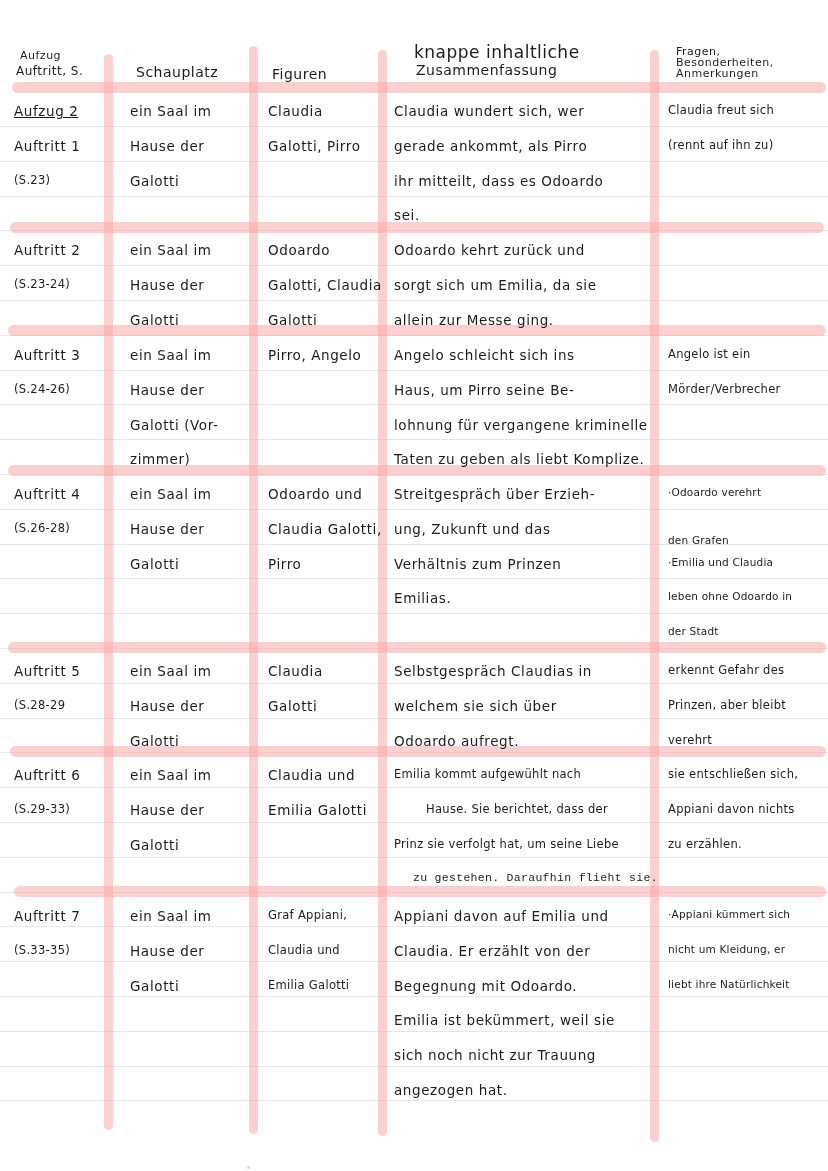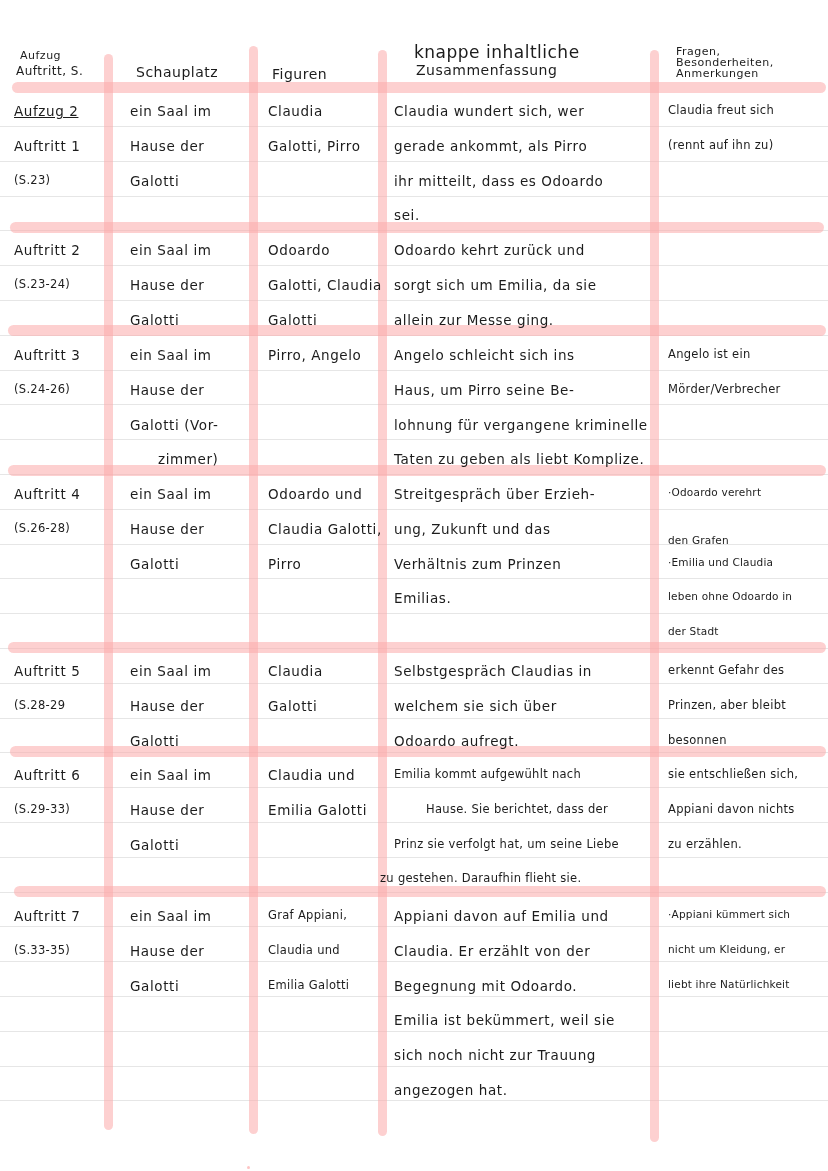--- a/index.html
+++ b/index.html
@@ -99,21 +99,21 @@
     <div class="cell" style="left: 268px; top: 277px;">Galotti, Claudia</div>
     <div class="cell" style="left: 268px; top: 312px;">Galotti</div>
     <div class="cell" style="left: 394px; top: 242px;">Odoardo kehrt zurück und</div>
     <div class="cell" style="left: 394px; top: 277px;">sorgt sich um Emilia, da sie</div>
     <div class="cell" style="left: 394px; top: 312px;">allein zur Messe ging.</div>
     <div class="cell" style="left: 14px; top: 347px;">Auftritt 3</div>
     <div class="cell small" style="left: 14px; top: 382px;">(S.24-26)</div>
     <div class="cell" style="left: 130px; top: 347px;">ein Saal im</div>
     <div class="cell" style="left: 130px; top: 382px;">Hause der</div>
     <div class="cell" style="left: 130px; top: 417px;">Galotti (Vor-</div>
-    <div class="cell" style="left: 130px; top: 451px; margin-left: 28px;">zimmer)</div>
+    <div class="cell" style="left: 130px; top: 451px;">zimmer)</div>
     <div class="cell" style="left: 268px; top: 347px;">Pirro, Angelo</div>
     <div class="cell" style="left: 394px; top: 347px;">Angelo schleicht sich ins</div>
     <div class="cell" style="left: 394px; top: 382px;">Haus, um Pirro seine Be-</div>
     <div class="cell" style="left: 394px; top: 417px;">lohnung für vergangene kriminelle</div>
     <div class="cell" style="left: 394px; top: 451px;">Taten zu geben als liebt Komplize.</div>
     <div class="cell small" style="left: 668px; top: 347px;">Angelo ist ein</div>
     <div class="cell small" style="left: 668px; top: 382px;">Mörder/Verbrecher</div>
     <div class="cell" style="left: 14px; top: 486px;">Auftritt 4</div>
     <div class="cell small" style="left: 14px; top: 521px;">(S.26-28)</div>
     <div class="cell" style="left: 130px; top: 486px;">ein Saal im</div>
@@ -136,32 +136,32 @@
     <div class="cell" style="left: 130px; top: 663px;">ein Saal im</div>
     <div class="cell" style="left: 130px; top: 698px;">Hause der</div>
     <div class="cell" style="left: 130px; top: 733px;">Galotti</div>
     <div class="cell" style="left: 268px; top: 663px;">Claudia</div>
     <div class="cell" style="left: 268px; top: 698px;">Galotti</div>
     <div class="cell" style="left: 394px; top: 663px;">Selbstgespräch Claudias in</div>
     <div class="cell" style="left: 394px; top: 698px;">welchem sie sich über</div>
     <div class="cell" style="left: 394px; top: 733px;">Odoardo aufregt.</div>
     <div class="cell small" style="left: 668px; top: 663px;">erkennt Gefahr des</div>
     <div class="cell small" style="left: 668px; top: 698px;">Prinzen, aber bleibt</div>
-    <div class="cell small" style="left: 668px; top: 733px;">besonnen</div>
+    <div class="cell small" style="left: 668px; top: 733px;">verehrt</div>
     <div class="cell" style="left: 14px; top: 767px;">Auftritt 6</div>
     <div class="cell small" style="left: 14px; top: 802px;">(S.29-33)</div>
     <div class="cell" style="left: 130px; top: 767px;">ein Saal im</div>
     <div class="cell" style="left: 130px; top: 802px;">Hause der</div>
     <div class="cell" style="left: 130px; top: 837px;">Galotti</div>
     <div class="cell" style="left: 268px; top: 767px;">Claudia und</div>
     <div class="cell" style="left: 268px; top: 802px;">Emilia Galotti</div>
     <div class="cell small" style="left: 394px; top: 767px;">Emilia kommt aufgewühlt nach</div>
     <div class="cell small" style="left: 394px; top: 802px; margin-left: 32px;">Hause. Sie berichtet, dass der</div>
     <div class="cell small" style="left: 394px; top: 837px;">Prinz sie verfolgt hat, um seine Liebe</div>
-    <div class="cell small" style="left: 380px; top: 871px;">zu gestehen. Daraufhin flieht sie.</div>
+    <div class="cell small" style="left: 413px; top: 871px; font-family: Liberation Mono, monospace;">zu gestehen. Daraufhin flieht sie.</div>
     <div class="cell small" style="left: 668px; top: 767px;">sie entschließen sich,</div>
     <div class="cell small" style="left: 668px; top: 802px;">Appiani davon nichts</div>
     <div class="cell small" style="left: 668px; top: 837px;">zu erzählen.</div>
     <div class="cell" style="left: 14px; top: 908px;">Auftritt 7</div>
     <div class="cell small" style="left: 14px; top: 943px;">(S.33-35)</div>
     <div class="cell" style="left: 130px; top: 908px;">ein Saal im</div>
     <div class="cell" style="left: 130px; top: 943px;">Hause der</div>
     <div class="cell" style="left: 130px; top: 978px;">Galotti</div>
     <div class="cell small" style="left: 268px; top: 908px;">Graf Appiani,</div>
     <div class="cell small" style="left: 268px; top: 943px;">Claudia und</div>

